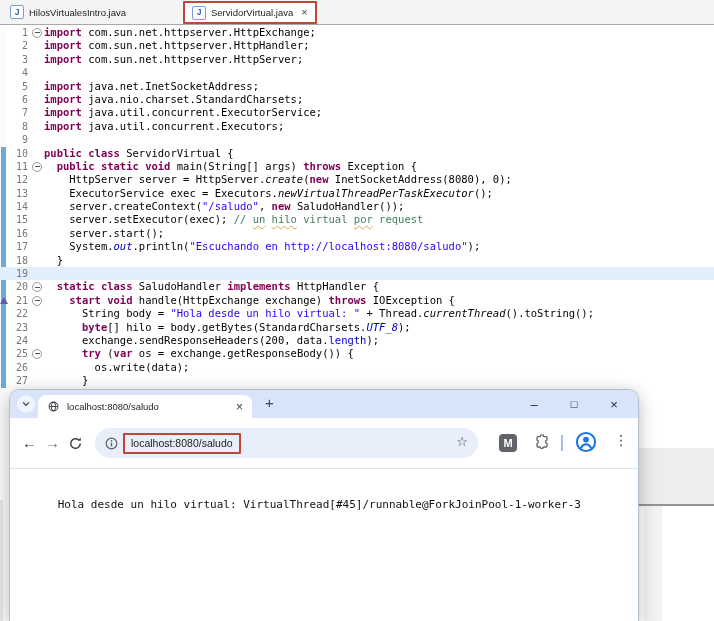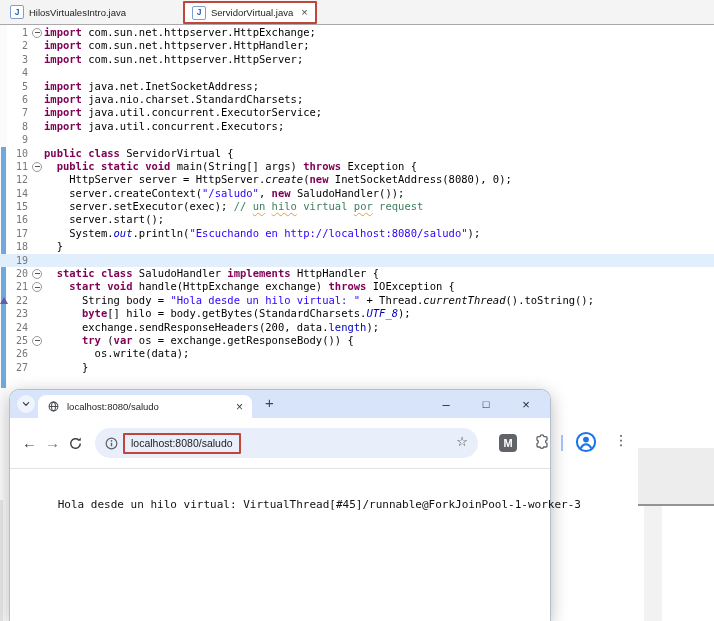--- a/index.html
+++ b/index.html
@@ -42,21 +42,21 @@
   .seg-i{color:#0000c0;font-style:italic;}
   .seg-m{color:#000;font-style:italic;}
 
   
   .art1{position:absolute;left:638px;top:448px;width:76px;height:56px;background:#ededed;
         border-bottom:2px solid #949494;}
   .art2{position:absolute;left:644px;top:506px;width:18px;height:115px;background:#f2f2f2;}
   .art3{position:absolute;left:0;top:500px;width:3px;height:121px;background:#e6e6e6;}
 
   
-  .chrome{position:absolute;left:10px;top:390px;width:540px;height:231px;background:#fff;
+  .chrome{position:absolute;left:10px;top:390px;width:628px;height:231px;background:#fff;
           border-radius:9px 9px 0 0;box-shadow:0 0 0 1px #b4bfce,0 4px 18px rgba(0,0,0,.30);}
   .c-tabstrip{position:relative;height:28px;background:#d7e4f9;border-radius:9px 9px 0 0;}
   .c-search{position:absolute;left:7px;top:5px;width:18px;height:18px;border-radius:50%;
             background:rgba(255,255,255,.6);display:flex;align-items:center;justify-content:center;}
   .c-tab{position:absolute;left:28px;top:5px;width:214px;height:23px;background:#fff;
          border-radius:8px 8px 0 0;display:flex;align-items:center;gap:7px;padding:0 9px;
          box-sizing:border-box;font-size:9.5px;color:#1f1f1f;}
   .c-tab-title{flex:1;overflow:hidden;white-space:nowrap;}
   .c-tab-close{color:#3c4043;font-size:12px;line-height:1;}
   .c-newtab{position:absolute;left:255px;top:4px;font-size:15px;color:#3f4450;}
@@ -115,20 +115,21 @@
         <div class="eline"><span class="ln">3</span><span class="foldcol"></span><span class="ct"><span class="seg-k">import </span><span class="seg-p">com.sun.net.httpserver.HttpServer;</span></span></div>
         <div class="eline"><span class="ln">4</span><span class="foldcol"></span></div>
         <div class="eline"><span class="ln">5</span><span class="foldcol"></span><span class="ct"><span class="seg-k">import </span><span class="seg-p">java.net.InetSocketAddress;</span></span></div>
         <div class="eline"><span class="ln">6</span><span class="foldcol"></span><span class="ct"><span class="seg-k">import </span><span class="seg-p">java.nio.charset.StandardCharsets;</span></span></div>
         <div class="eline"><span class="ln">7</span><span class="foldcol"></span><span class="ct"><span class="seg-k">import </span><span class="seg-p">java.util.concurrent.ExecutorService;</span></span></div>
         <div class="eline"><span class="ln">8</span><span class="foldcol"></span><span class="ct"><span class="seg-k">import </span><span class="seg-p">java.util.concurrent.Executors;</span></span></div>
         <div class="eline"><span class="ln">9</span><span class="foldcol"></span><span class="ct"></span></div>
         <div class="eline"><span class="ln">10</span><span class="foldcol"></span><span class="ct"><span class="seg-k">public class </span><span class="seg-p">ServidorVirtual {</span></span></div>
         <div class="eline"><span class="ln">11</span><span class="foldcol"><span class="foldcircle"></span></span><span class="ct"><span class="seg-p">  </span><span class="seg-k">public static void </span><span class="seg-p">main(String[] args) </span><span class="seg-k">throws </span><span class="seg-p">Exception {</span></span></div>
         <div class="eline"><span class="ln">12</span><span class="foldcol"></span><span class="ct"><span class="seg-p">    HttpServer server = HttpServer.</span><span class="seg-m">create</span><span class="seg-p">(</span><span class="seg-k">new</span><span class="seg-p"> InetSocketAddress(8080), 0);</span></span></div>
+        <div class="eline"><span class="ln">13</span><span class="foldcol"></span><span class="ct"><span class="seg-p">    ExecutorService exec = Executors.</span><span class="seg-m">newVirtualThreadPerTaskExecutor</span><span class="seg-p">();</span></span></div>
         <div class="eline"><span class="ln">14</span><span class="foldcol"></span><span class="ct"><span class="seg-p">    server.createContext(</span><span class="seg-s">"/saludo"</span><span class="seg-p">, </span><span class="seg-k">new</span><span class="seg-p"> SaludoHandler());</span></span></div>
         <div class="eline"><span class="ln">15</span><span class="foldcol"></span><span class="ct"><span class="seg-p">    server.setExecutor(exec); </span><span class="seg-c">// </span><span class="seg-w">un</span><span class="seg-c"> </span><span class="seg-w">hilo</span><span class="seg-c"> virtual </span><span class="seg-w">por</span><span class="seg-c"> request</span></span></div>
         <div class="eline"><span class="ln">16</span><span class="foldcol"></span><span class="ct"><span class="seg-p">    server.start();</span></span></div>
         <div class="eline"><span class="ln">17</span><span class="foldcol"></span><span class="ct"><span class="seg-p">    System.</span><span class="seg-i">out</span><span class="seg-p">.println(</span><span class="seg-s">"Escuchando en http://localhost:8080/saludo"</span><span class="seg-p">);</span></span></div>
         <div class="eline"><span class="ln">18</span><span class="foldcol"></span><span class="ct"><span class="seg-p">  }</span></span></div>
         <div class="eline hl"><span class="ln">19</span><span class="foldcol"></span><span class="ct"></span></div>
         <div class="eline"><span class="ln">20</span><span class="foldcol"><span class="foldcircle"></span></span><span class="ct"><span class="seg-p">  </span><span class="seg-k">static class </span><span class="seg-p">SaludoHandler </span><span class="seg-k">implements </span><span class="seg-p">HttpHandler {</span></span></div>
         <div class="eline"><span class="ln">21</span><span class="foldcol"><span class="foldcircle"></span></span><span class="ct"><span class="seg-p">    </span><span class="seg-k">start void </span><span class="seg-p">handle(HttpExchange exchange) </span><span class="seg-k">throws </span><span class="seg-p">IOException {</span></span></div>
         <div class="eline"><span class="ln">22</span><span class="foldcol"></span><span class="ct"><span class="seg-p">      String body = </span><span class="seg-s">"Hola desde un hilo virtual: "</span><span class="seg-p"> + Thread.</span><span class="seg-m">currentThread</span><span class="seg-p">().toString();</span></span></div>
         <div class="eline"><span class="ln">23</span><span class="foldcol"></span><span class="ct"><span class="seg-p">      </span><span class="seg-k">byte</span><span class="seg-p">[] hilo = body.getBytes(StandardCharsets.</span><span class="seg-i">UTF_8</span><span class="seg-p">);</span></span></div>

